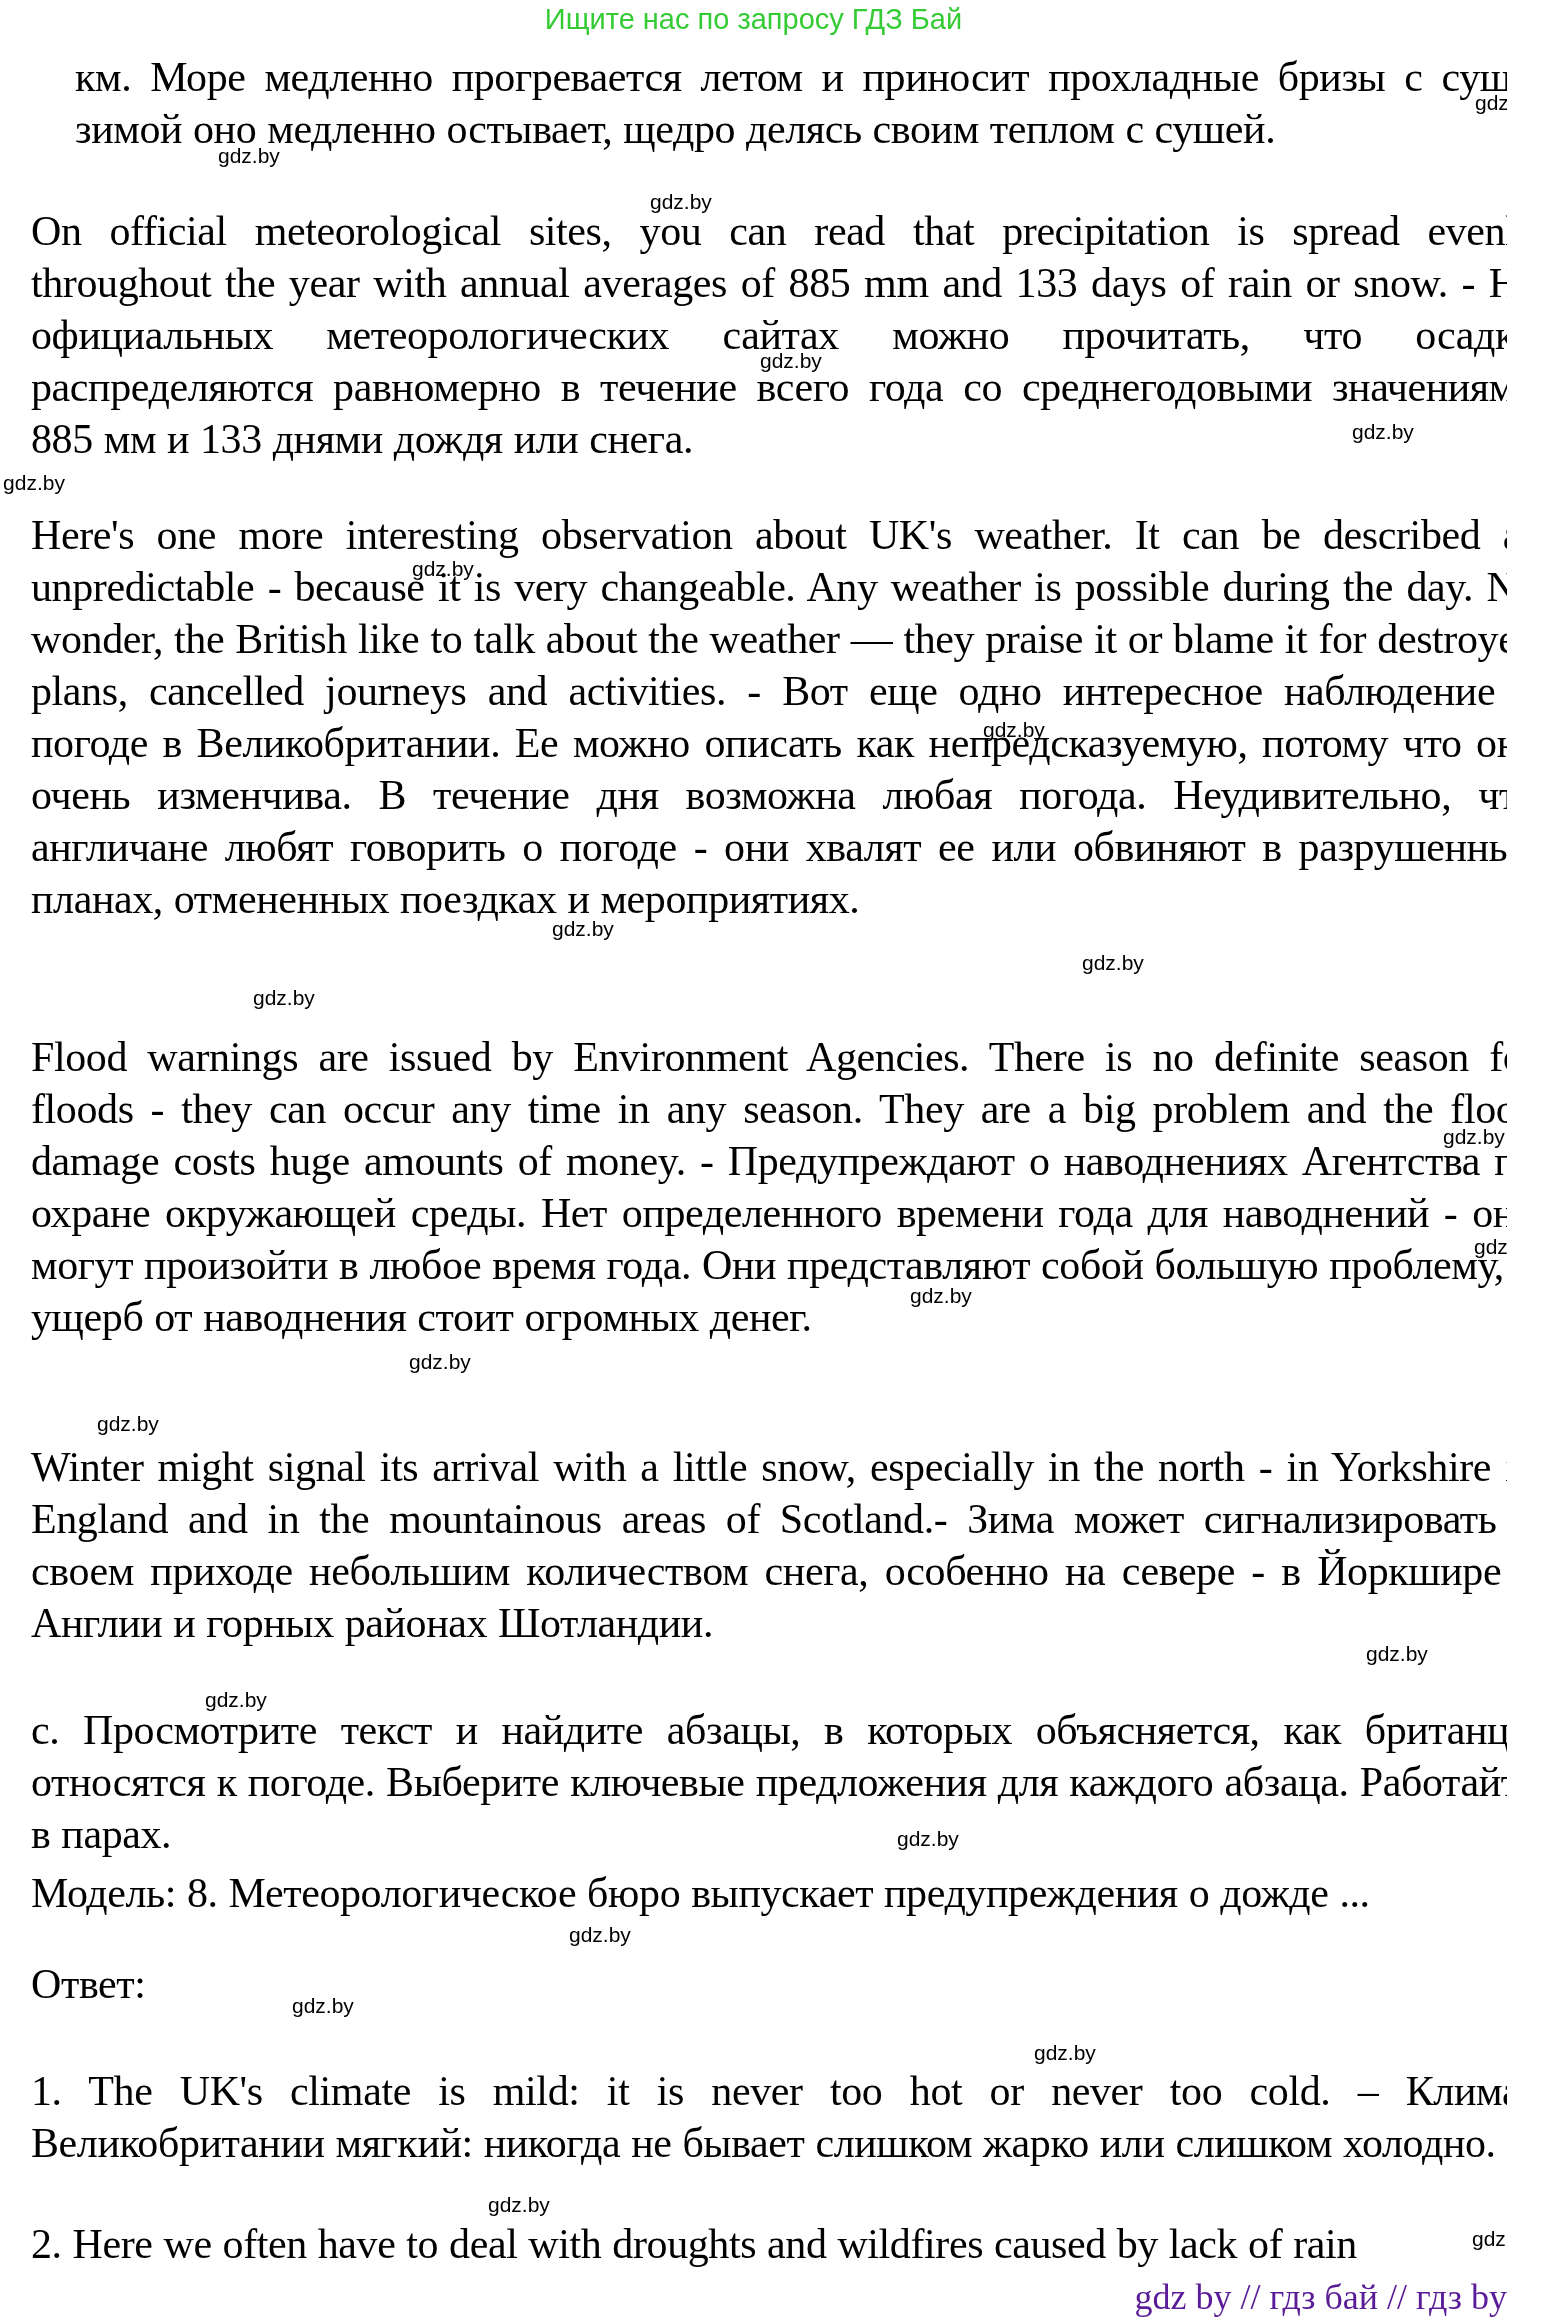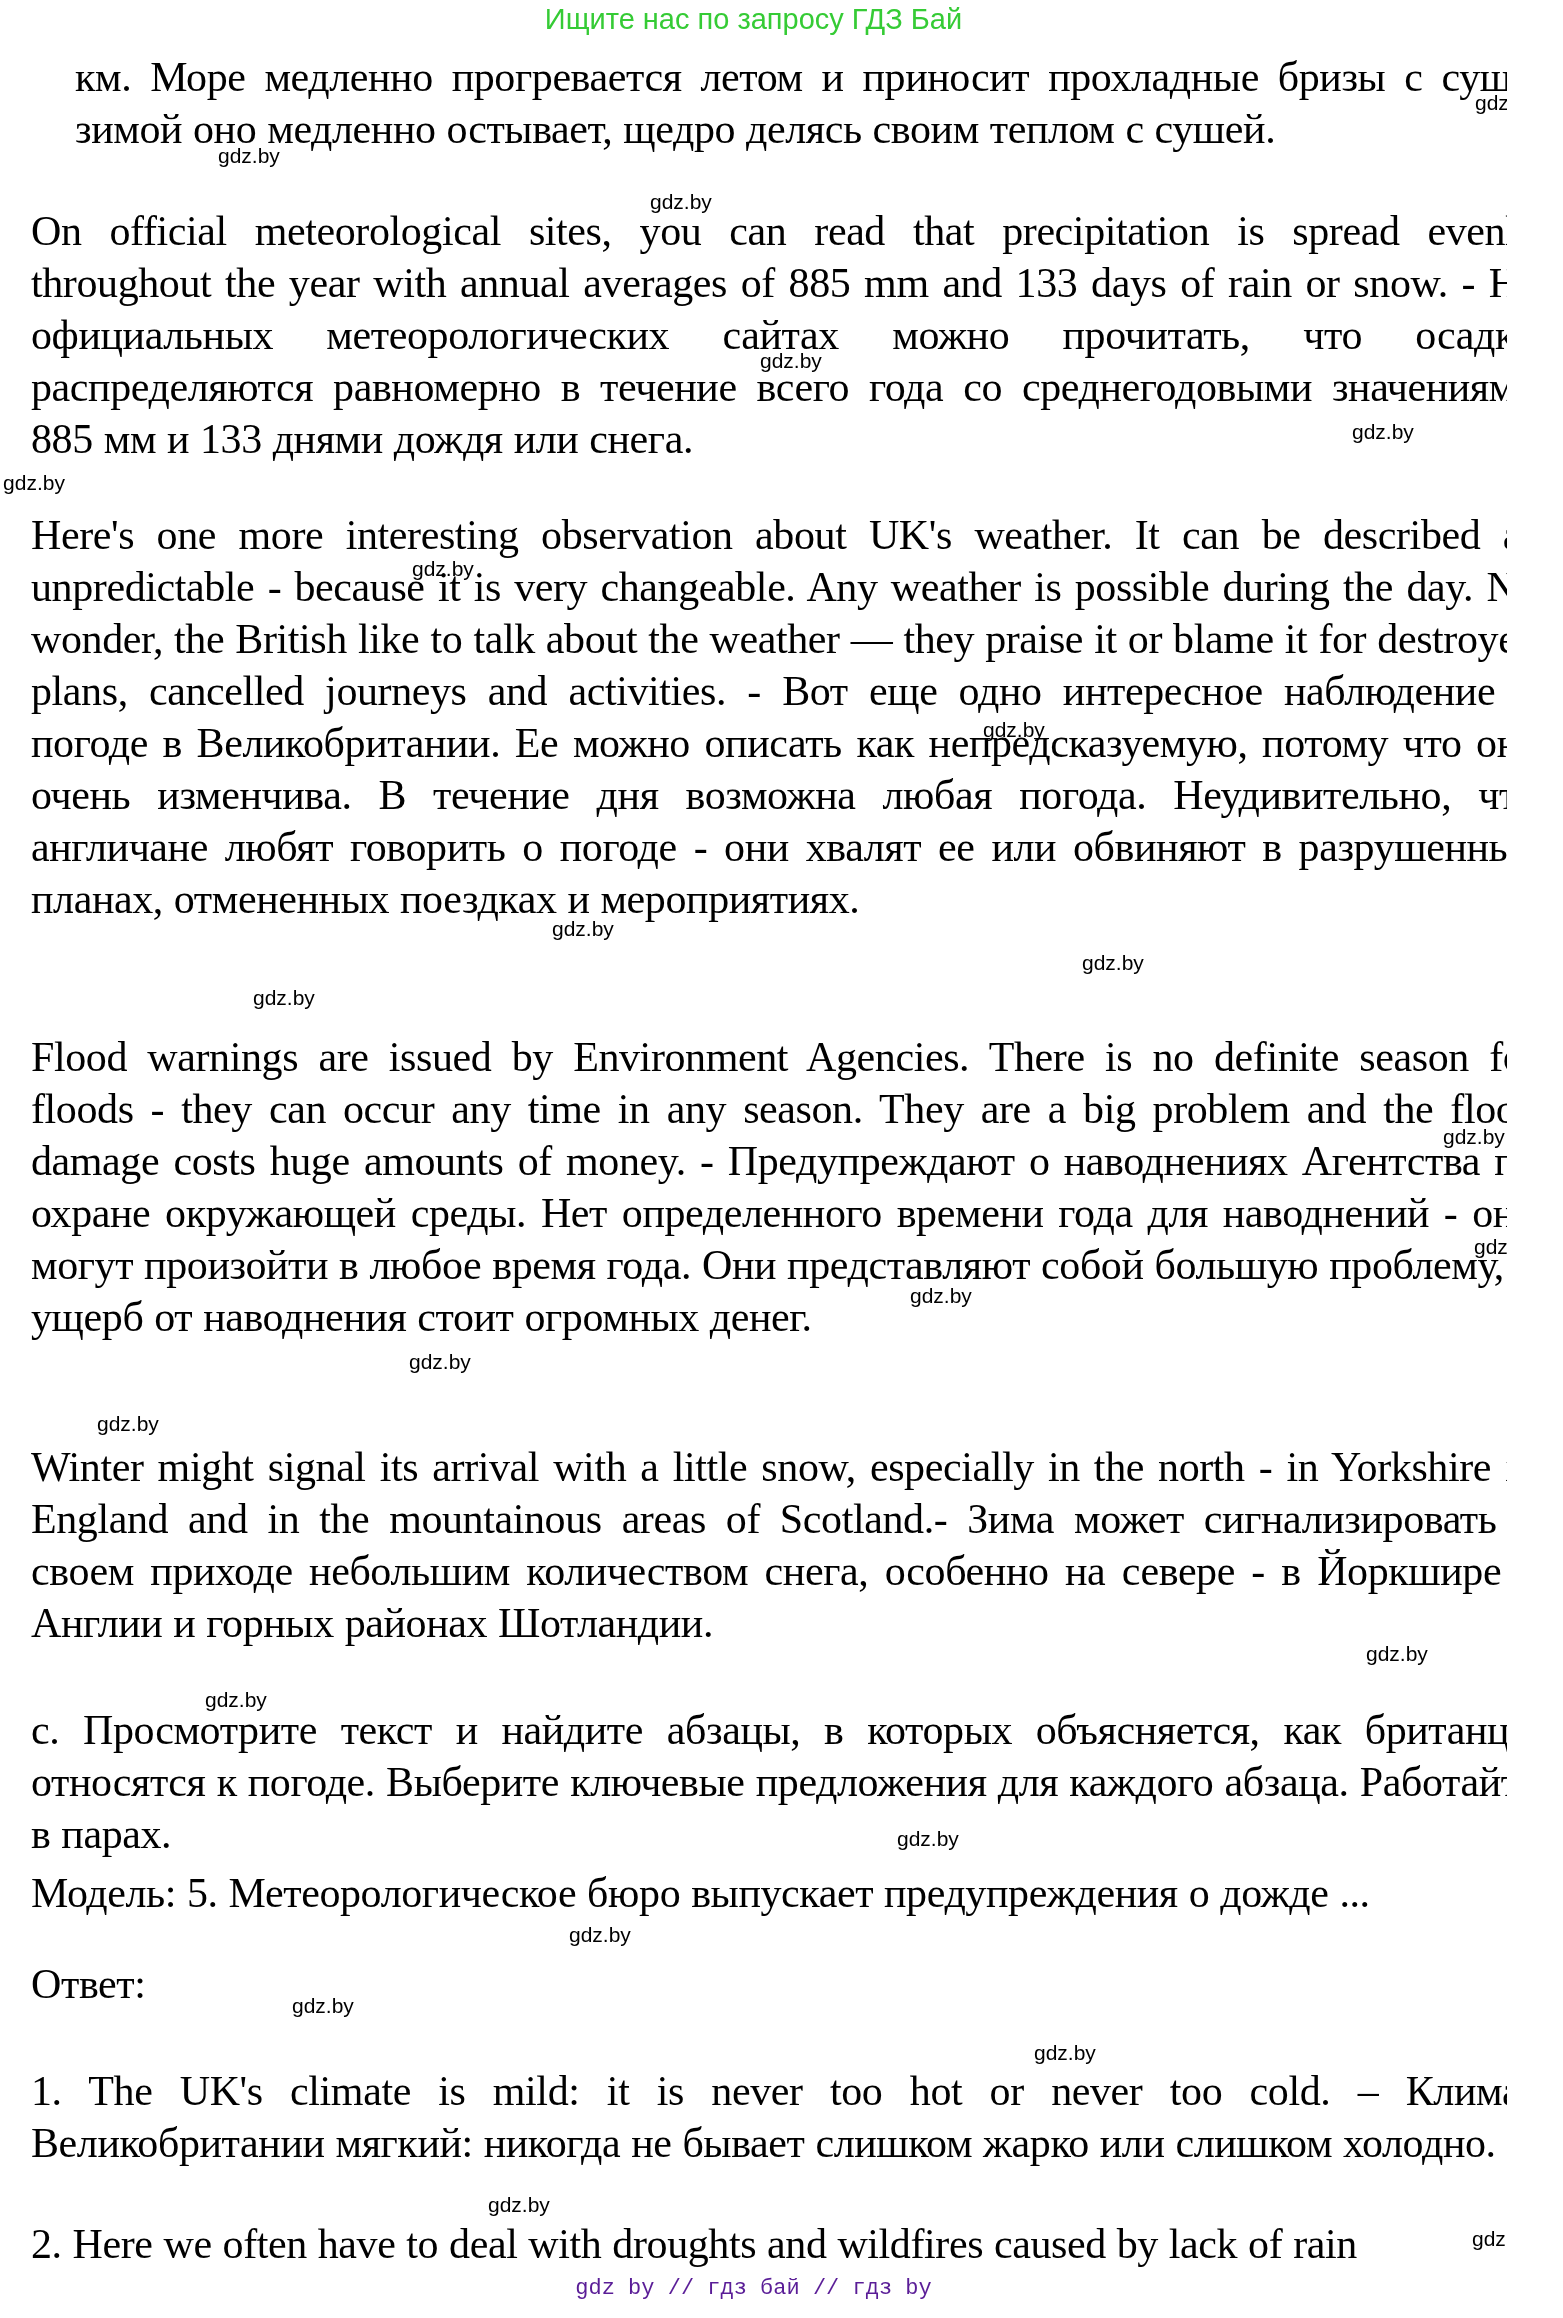--- a/index.html
+++ b/index.html
@@ -48,40 +48,40 @@
     font-family: "Liberation Sans", "DejaVu Sans", sans-serif;
     font-size: 21px;
     color: #000000;
     white-space: nowrap;
   }
   .page-footer {
     position: absolute;
     top: 2276px;
     left: 0;
     width: 100%;
-    text-align: center;
-    font-family: Liberation Mono, monospace;
-    font-size: 22px;
+    text-align: right;
+    font-family: Liberation Serif, serif;
+    font-size: 36px;
     color: #5a1d97;
   }
 </style>
 </head>
 <body>
 
 <div class="page">
 
   <div class="promo-header">Ищите нас по запросу ГДЗ Бай</div>
 
   <div class="para p1">км. Море медленно прогревается летом и приносит прохладные бризы с суши, а зимой оно медленно остывает, щедро делясь своим теплом с сушей.</div>
   <div class="para p2">On official meteorological sites, you can read that precipitation is spread evenly throughout the year with annual averages of 885 mm and 133 days of rain or snow. - На официальных метеорологических сайтах можно прочитать, что осадки распределяются равномерно в течение всего года со среднегодовыми значениями 885 мм и 133 днями дождя или снега.</div>
   <div class="para p3">Here's one more interesting observation about UK's weather. It can be described as unpredictable - because it is very changeable. Any weather is possible during the day. No wonder, the British like to talk about the weather — they praise it or blame it for destroyed plans, cancelled journeys and activities. - Вот еще одно интересное наблюдение о погоде в Великобритании. Ее можно описать как непредсказуемую, потому что она очень изменчива. В течение дня возможна любая погода. Неудивительно, что англичане любят говорить о погоде - они хвалят ее или обвиняют в разрушенных планах, отмененных поездках и мероприятиях.</div>
   <div class="para p4">Flood warnings are issued by Environment Agencies. There is no definite season for floods - they can occur any time in any season. They are a big problem and the flood damage costs huge amounts of money. - Предупреждают о наводнениях Агентства по охране окружающей среды. Нет определенного времени года для наводнений - они могут произойти в любое время года. Они представляют собой большую проблему, и ущерб от наводнения стоит огромных денег.</div>
   <div class="para p5">Winter might signal its arrival with a little snow, especially in the north - in Yorkshire in England and in the mountainous areas of Scotland.- Зима может сигнализировать о своем приходе небольшим количеством снега, особенно на севере - в Йоркшире в Англии и горных районах Шотландии.</div>
   <div class="para task-c">с. Просмотрите текст и найдите абзацы, в которых объясняется, как британцы относятся к погоде. Выберите ключевые предложения для каждого абзаца. Работайте в парах.</div>
-  <div class="para model-line single">Модель: 5. Метеорологическое бюро выпускает предупреждения о дожде ...</div>
+  <div class="para model-line single">Модель: 8. Метеорологическое бюро выпускает предупреждения о дожде ...</div>
   <div class="para answer-label single">Ответ:</div>
   <div class="para answer1">1. The UK's climate is mild: it is never too hot or never too cold. – Климат Великобритании мягкий: никогда не бывает слишком жарко или слишком холодно.</div>
   <div class="para answer2 single">2. Here we often have to deal with droughts and wildfires caused by lack of rain</div>
 
   <span class="wm" style="left:1475px; top:91px;">gdz.by</span>
   <span class="wm" style="left:218px;  top:144px;">gdz.by</span>
   <span class="wm" style="left:650px;  top:190px;">gdz.by</span>
   <span class="wm" style="left:760px;  top:349px;">gdz.by</span>
   <span class="wm" style="left:1352px; top:420px;">gdz.by</span>
   <span class="wm" style="left:3.1px;    top:471px;">gdz.by</span>

